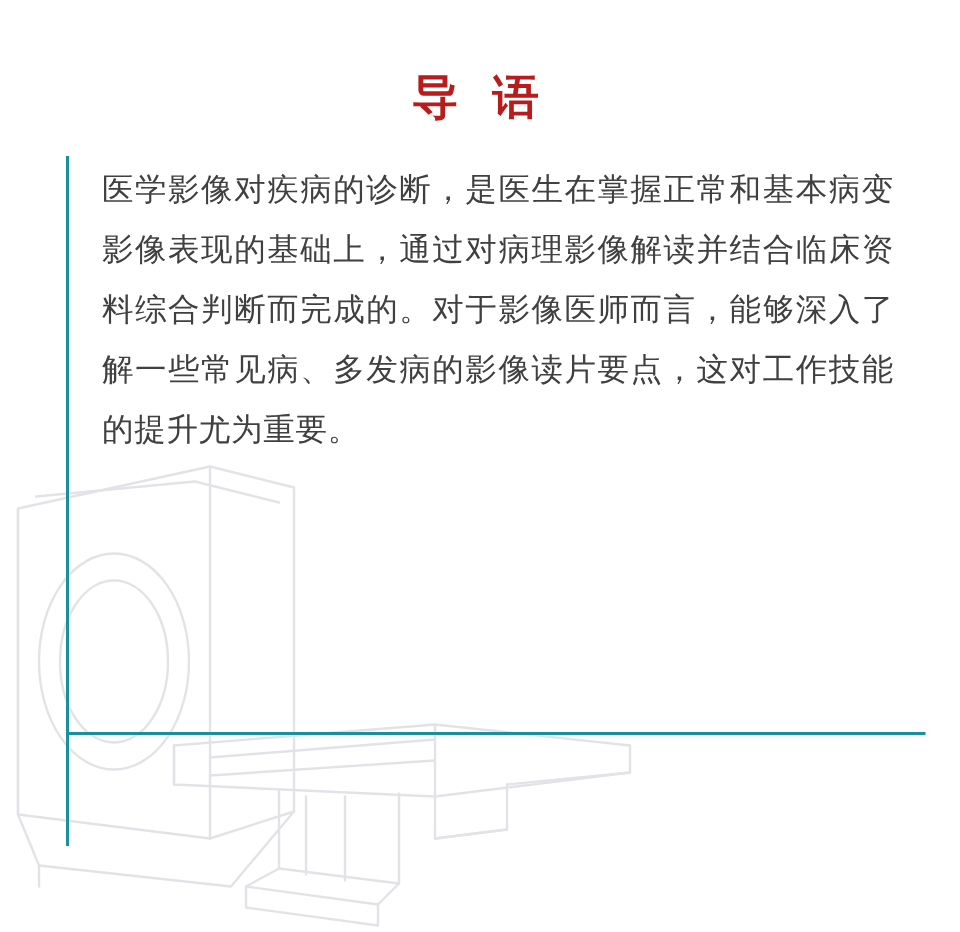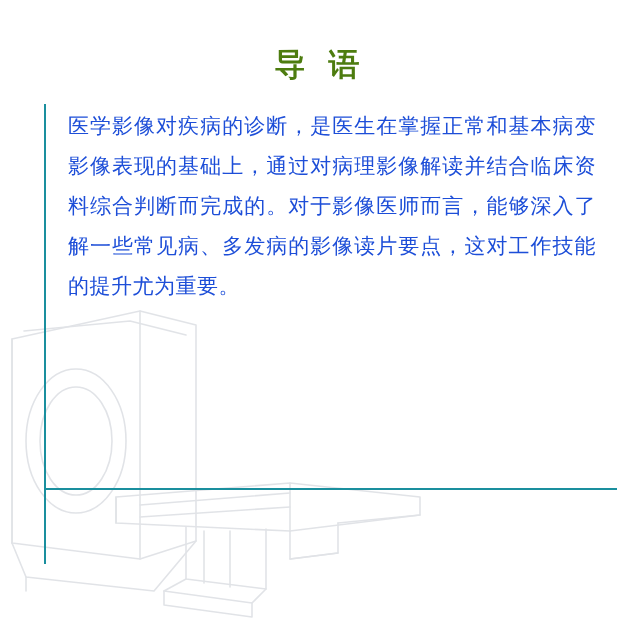--- a/index.html
+++ b/index.html
@@ -32,21 +32,21 @@
     pointer-events: none;
   }
 
   
   .title {
     position: absolute;
     top: 44px;
     left: 0;
     width: 640px;
     text-align: center;
-    color: #4d7c0f;
+    color: #b91c1c;
     font-size: 31px;
     font-weight: bold;
     letter-spacing: 6px;
     font-family: "DejaVu Sans", sans-serif;
   }
 
   
   .rule-vertical {
     position: absolute;
     left: 44px;
@@ -63,21 +63,21 @@
     height: 2px;
     background: #1a8f9e;
   }
 
   
   .body-text {
     position: absolute;
     left: 68px;
     top: 106px;
     width: 528px;
-    color: #1d4ed8;
+    color: #404040;
     font-family: "DejaVu Sans", sans-serif;
     font-size: 21px;
     line-height: 40px;
     letter-spacing: 0.5px;
     text-align: justify;
   }
   .body-text p {
     margin: 0 0 30px 0;
   }
   .body-text p:last-child {

